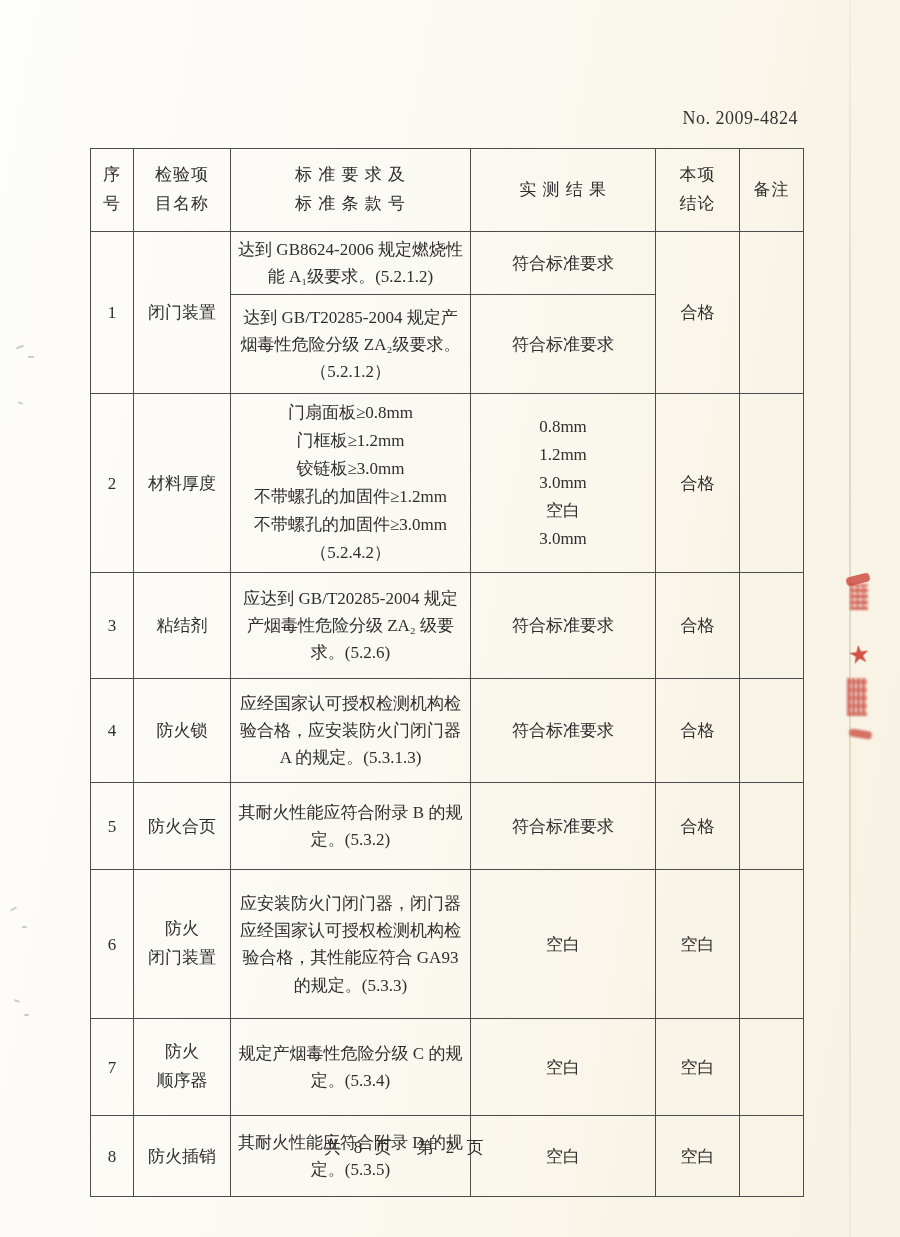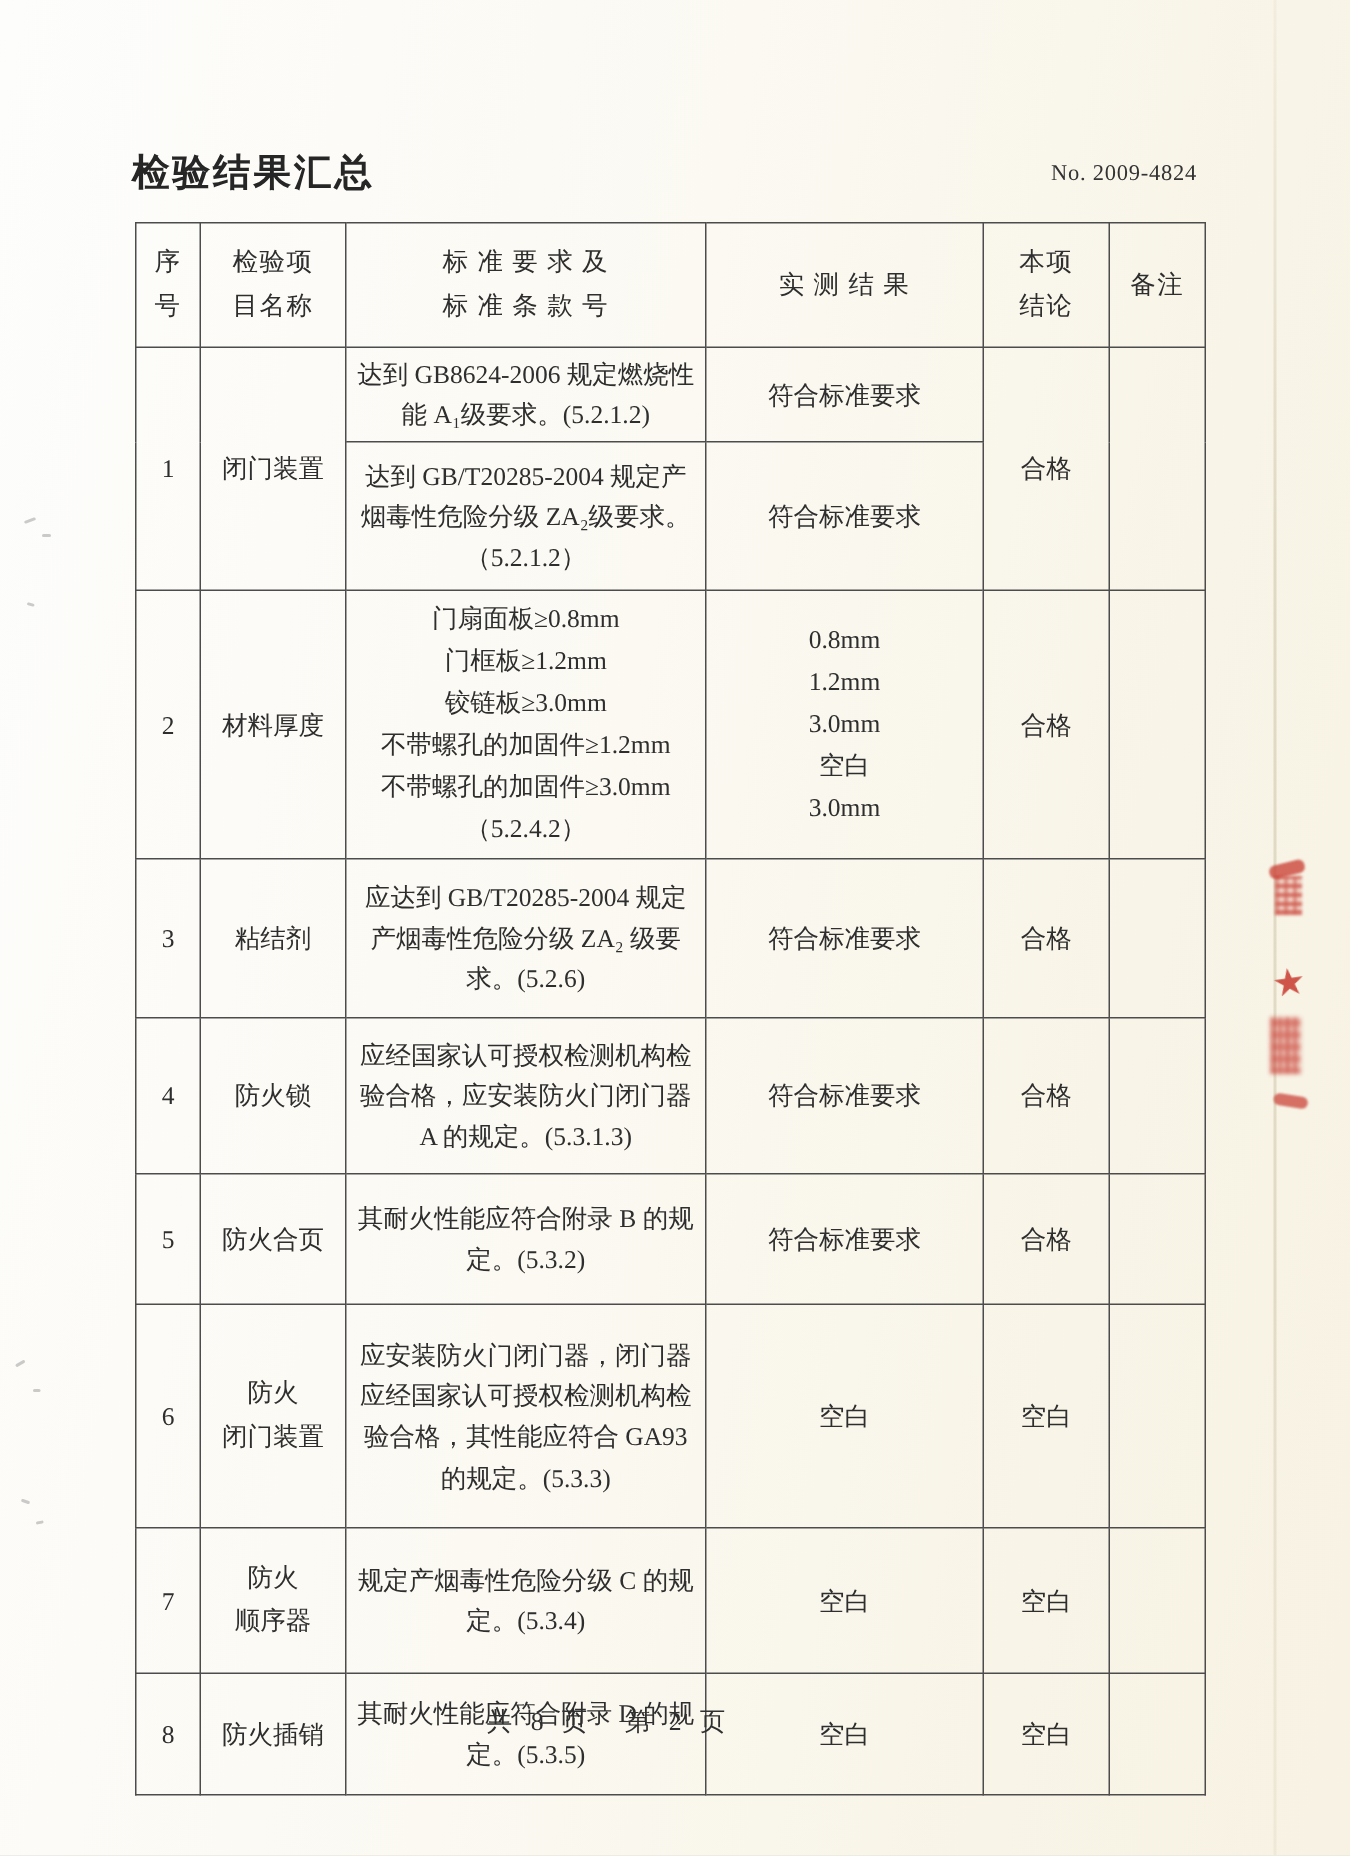--- a/index.html
+++ b/index.html
@@ -13,21 +13,21 @@
     position:absolute;left:849px;top:0;width:2px;height:1237px;
     background:linear-gradient(to bottom,rgba(205,196,170,.15),rgba(200,190,160,.5) 30%,rgba(200,190,160,.45) 70%,rgba(205,196,170,.2));
   }
   .doc-title{
     position:absolute;left:88px;top:98px;
     font-family:"Liberation Sans","DejaVu Sans",sans-serif;
     font-size:25px;font-weight:700;letter-spacing:2px;color:#262626;
   }
   .doc-no{
     position:absolute;right:102px;top:108px;
-    font-size:15px;letter-spacing:.5px;color:#333;font-family:Liberation Serif, serif;
+    font-size:18px;letter-spacing:.5px;color:#333;font-family:Liberation Serif, serif;
   }
   table.report{
     position:absolute;left:90px;top:148px;width:713px;
     border-collapse:collapse;table-layout:fixed;
     font-size:17px;color:#2e2e2e;
   }
   table.report td{
     border:1px solid #4c4c4c;
     vertical-align:middle;text-align:center;
     padding:4px 6px;line-height:1.6;
@@ -79,21 +79,20 @@
   .s6{left:14px;top:1000px;width:6px;height:2px;transform:rotate(20deg);}
   .s7{left:24px;top:1014px;width:5px;height:2px;transform:rotate(-10deg);}
 </style>
 </head>
 <body>
 
 <div class="page">
 
   <div class="paper-edge"></div>
 
-  <div class="doc-title">检验结果汇总</div>
   <div class="doc-no">No. 2009-4824</div>
 
   <table class="report">
     <colgroup>
       <col style="width:43px">
         <col style="width:97px">
         <col style="width:240px">
       <col style="width:185px">
         <col style="width:84px">
         <col style="width:64px">

